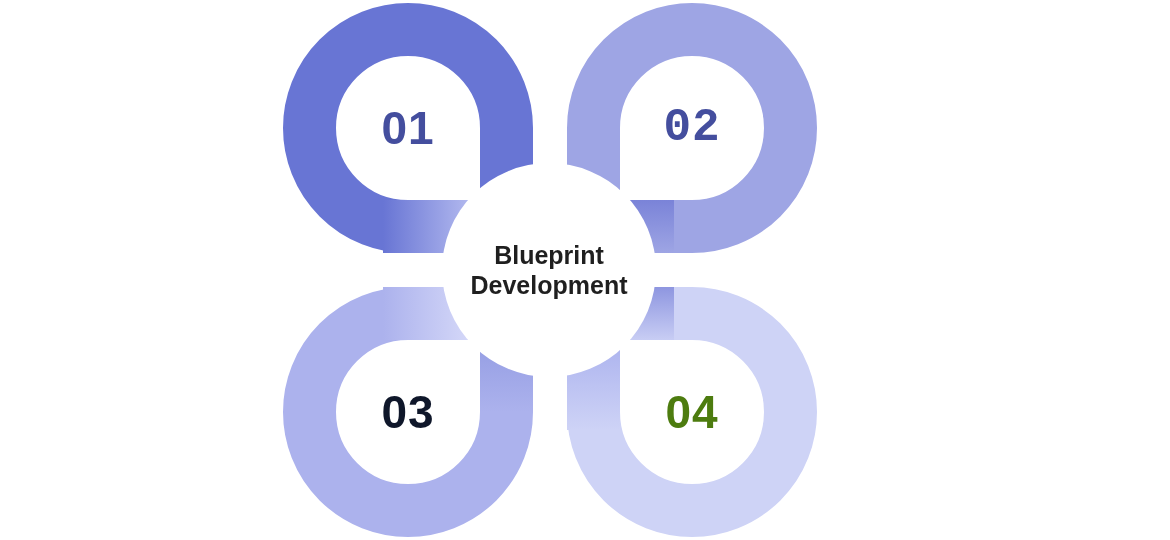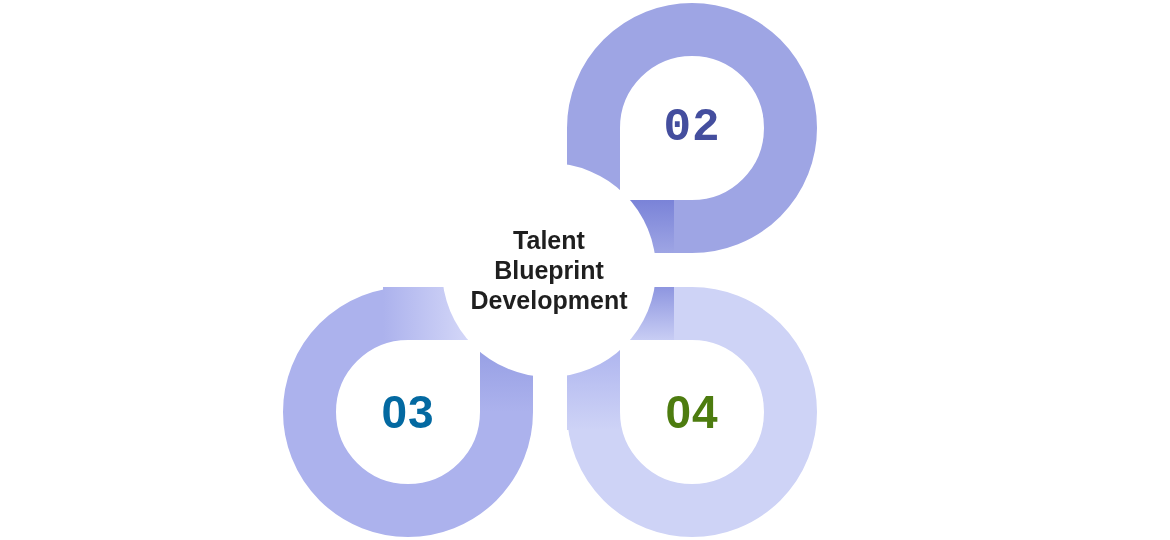--- a/index.html
+++ b/index.html
@@ -90,42 +90,46 @@
     line-height: 30px;
     font-weight: 700;
   }
   .title span { display: block; }
 </style>
 </head>
 <body>
 
 <div class="stage">
 
+  <div class="loop loop1">
+    <div class="ring" style="border-color: rgb(104, 117, 212);"></div>
+    <div class="tail tail-h"></div>
+    <div class="num" style="color: rgb(68, 78, 158);">01</div>
+  </div>
 
   <div class="loop loop2">
     <div class="ring" style="border-color: rgb(158, 165, 228);"></div>
     <div class="tail tail-h"></div>
     <div class="num" style="color: rgb(68, 78, 158);">02</div>
   </div>
 
   <div class="loop loop3">
     <div class="ring" style="border-color: rgb(172, 178, 237);"></div>
     <div class="tail tail-h"></div>
     <div class="tail tail-v"></div>
-    <div class="num" style="color: #0369a1;">03</div>
+    <div class="num" style="color: #0f172a;">03</div>
   </div>
 
   <div class="loop loop4">
     <div class="ring" style="border-color: rgb(206, 211, 246);"></div>
     <div class="tail tail-h"></div>
     <div class="tail tail-v"></div>
     <div class="num" style="color: #4d7c0f;">04</div>
   </div>
 
   <div class="center" style="background: rgb(255, 255, 255);">
     <div class="title" style="color: rgb(31, 31, 31);">
-      <span>Talent</span>
       <span>Blueprint</span>
       <span>Development</span>
     </div>
   </div>
 
 </div>
 
 </body></html>

